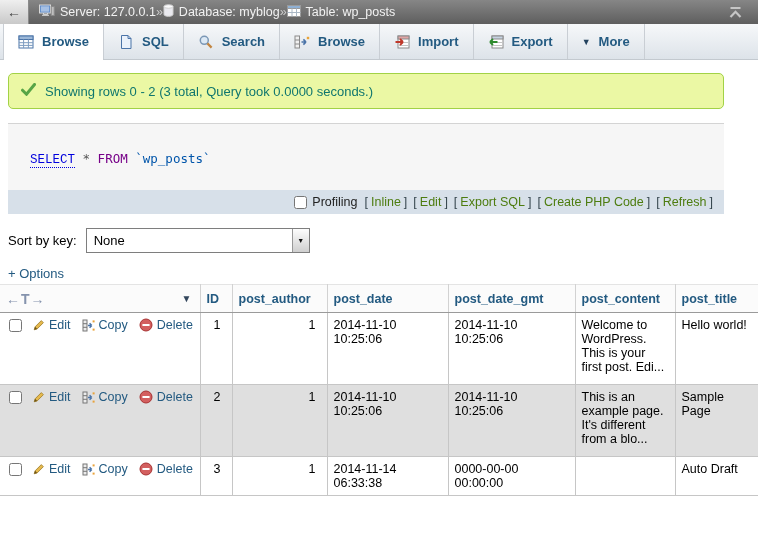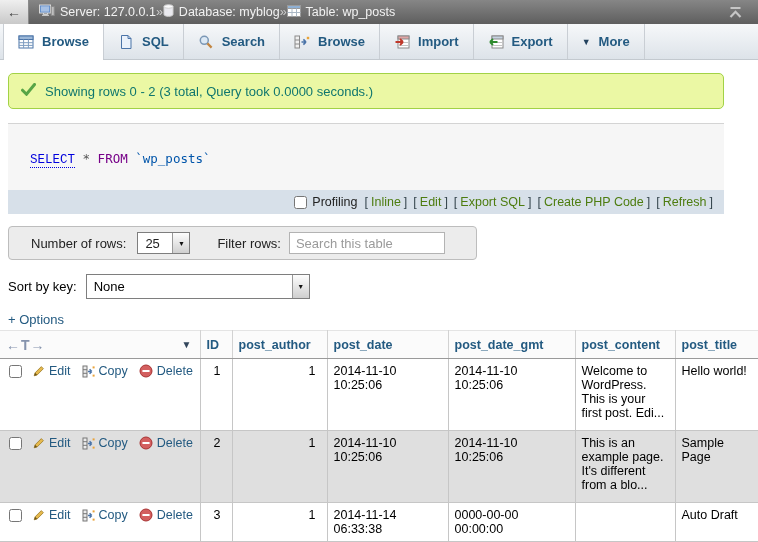--- a/index.html
+++ b/index.html
@@ -262,29 +262,20 @@
       <span class="qt-br">]</span>
       <span class="qt-br">[</span>
       <a class="qt-link">Create PHP Code</a>
       <span class="qt-br">]</span>
       <span class="qt-br">[</span>
       <a class="qt-link">Refresh</a>
       <span class="qt-br">]</span>
     </div>
   </div>
 
-  <div class="rowsbar">
-    <span>Number of rows:</span>
-    <div class="sel" style="width:53px; margin-left:11px;">
-      <span class="txt">25</span>
-      <span class="btn">▼</span>
-    </div>
-    <span style="margin-left:27px;">Filter rows:</span>
-    <input class="filter-input" style="margin-left: 8px;" type="text" placeholder="Search this table">
-  </div>
 
   <div class="sortrow">
     <span>Sort by key:</span>
     <div class="sel" style="margin-left:9px;">
       <span class="txt">None</span>
       <span class="btn">▼</span>
     </div>
   </div>
 
   <div><span class="options-link">+ Options</span></div>

